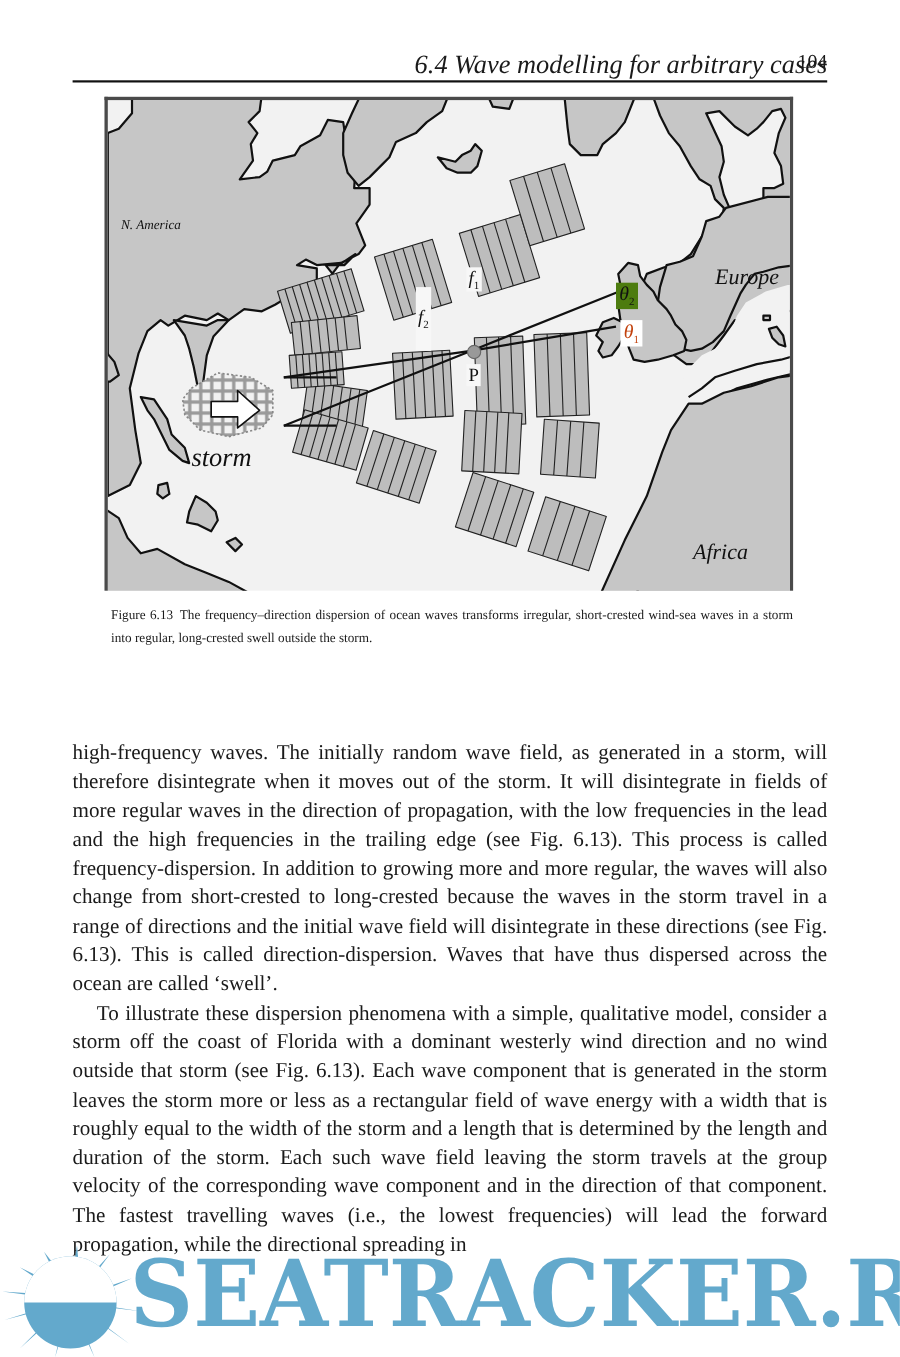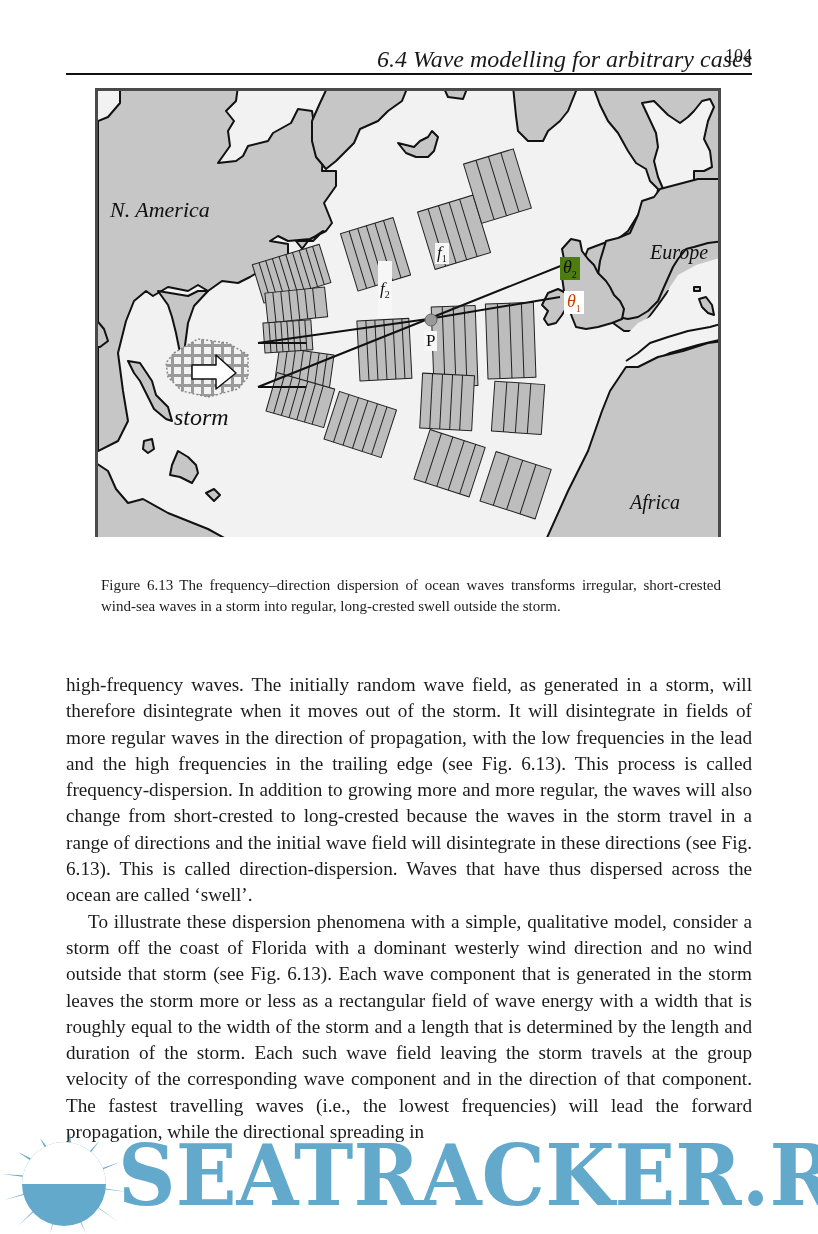--- a/index.html
+++ b/index.html
@@ -9,21 +9,21 @@
   .running-title { position: absolute; left: 0; right: 0; top: 0; text-align: right;
                    font-style: italic; font-size: 24px; padding-left: 0; }
   .running-title span { position: relative; left: 0; }
   .page-number { position: absolute; right: 0; top: 0; font-size: 18px; }
   .head-rule { position: absolute; left: 66px; top: 73px; width: 686px; height: 1.5px; background: #111; }
 
   .figure { position: absolute; left: 95px; top: 88px; width: 626px; height: 449px;
             box-sizing: border-box; border: 3px solid #4a4a4a; border-bottom: none; background: #f2f2f2; overflow: hidden; }
   .figure svg { position: absolute; left: 0; top: 0; }
 
-  .caption { position: absolute; left: 101px; top: 575px; width: 620px; font-size: 15px; line-height: 21px;
+  .caption { position: absolute; left: 101px; top: 549px; width: 620px; font-size: 12px; line-height: 21px;
              text-align: justify; color: #1a1a1a; }
   .caption-label { margin-right: 6px; }
 
   .body-text { position: absolute; left: 66px; top: 672px; width: 686px; font-size: 19.2px; line-height: 26.3px;
                color: #1a1a1a; }
   .body-text p { margin: 0; text-align: justify; text-align-last: left; }
   .body-text p.indent { text-indent: 22px; }
 
   .watermark { position: absolute; left: 0; top: 1130px; width: 818px; height: 104px; pointer-events: none; }
   .wm-text { position: absolute; left: 118px; top: 4px; font-family: "DejaVu Serif", serif; font-weight: bold;
@@ -180,29 +180,29 @@
 
       <g>
         <path d="M76,262 L100,248 L130,252 L150,264 L150,286 L140,298 L110,306 L84,300 L70,286 L68,272 Z" fill="url(#grid)" stroke="#888" stroke-width="1.5" stroke-dasharray="2,2"></path>
         <path d="M94,274 L118,274 L118,264 L138,282 L118,298 L118,288 L94,288 Z" fill="#ffffff" stroke="#111" stroke-width="1.5"></path>
       </g>
 
       <circle cx="333" cy="229" r="6" fill="#999" stroke="#666" stroke-width="1"></circle>
     </g>
   </svg>
 
-  <div style="position:absolute;left:12px;top:106px;font-style:italic;font-size:22px;color:#111;">N. America</div>
+  <div style="position:absolute;left:12px;top:106px;font-style:italic;font-size:12px;color:#111;">N. America</div>
   <div style="position:absolute;left:552px;top:150px;font-style:italic;font-size:20px;color:#111;">Europe</div>
   <div style="position:absolute;left:532px;top:400px;font-style:italic;font-size:20px;color:#111;">Africa</div>
   <div style="position:absolute;left:76px;top:313px;font-style:italic;font-size:24px;color:#111;">storm</div>
 
   <div style="position:absolute;left:280px;top:170px;font-style:italic;font-size:17px;background:#f7f7f7;padding:18px 2px;color:#111;">
     <span>f</span><sub style="font-size:10px;font-style:normal;">2</sub>
   </div>
-  <div style="position:absolute;left:337px;top:152px;font-style:italic;font-size:17px;background:#f7f7f7;padding:0 2px;color:#111;">
+  <div style="position:absolute;left:326px;top:152px;font-style:italic;font-size:17px;background:#f7f7f7;padding:0 2px;color:#111;">
     <span>f</span><sub style="font-size:10px;font-style:normal;">1</sub>
   </div>
   <div style="position:absolute;left:462px;top:166px;font-style:italic;font-size:18px;background:#4d7c0f;padding:0 3px;color:#111;">
     <span>θ</span><sub style="font-size:10px;font-style:normal;">2</sub>
   </div>
   <div style="position:absolute;left:466px;top:200px;font-style:italic;font-size:18px;background:#ffffff;padding:0 3px;color:#c2410c;">
     <span>θ</span><sub style="font-size:10px;font-style:normal;">1</sub>
   </div>
   <div style="position:absolute;left:326px;top:240px;font-size:17px;background:#f7f7f7;padding:0 2px;color:#111;">P</div>
 </div>

